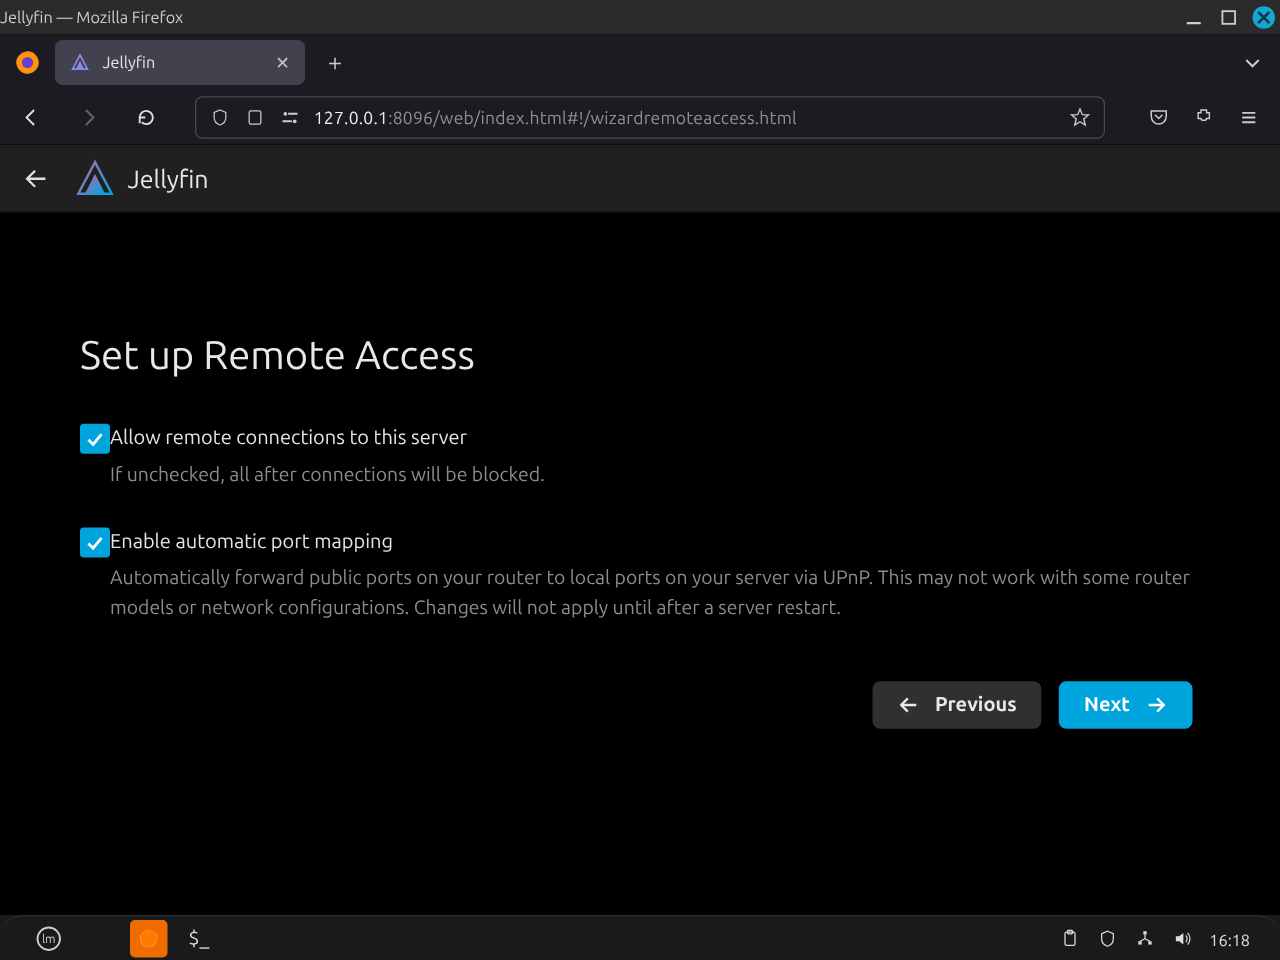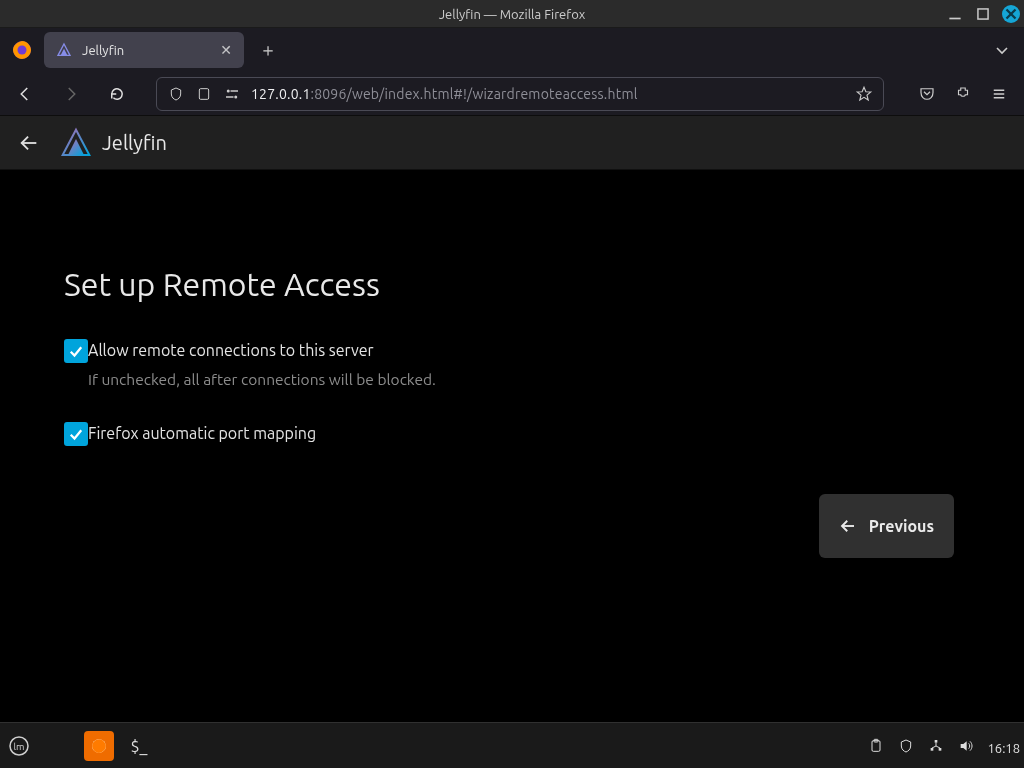--- a/index.html
+++ b/index.html
@@ -2,21 +2,21 @@
 <html><head>
 <meta charset="utf-8">
 <style>
   * { box-sizing: border-box; margin: 0; padding: 0; font-family: "Ubuntu", "Noto Sans", "Segoe UI", Arial, sans-serif; }
   html, body { width: 1024px; height: 768px; overflow: hidden; background: #1a1a1a; }
   body { display: flex; flex-direction: column; color: #ddd; }
 
   
   .titlebar {
     height: 28px; background: #2b2b2b; display: flex; align-items: center;
-    justify-content: center; position: relative; font-size: 13px; color: #ccc;
+    position: relative; font-size: 13px; color: #ccc;
     border-bottom: 1px solid #1a1a1a;
   }
   .titlebar .win-ctl {
     position: absolute; right: 4px; top: 0; height: 28px; display: flex; align-items: center; gap: 10px;
   }
   .titlebar .win-ctl span { width: 18px; height: 18px; display:flex; align-items:center; justify-content:center; color:#ccc; }
   .titlebar .win-close { background:#15a6d6; border-radius:50%; color:#0b3b4a; }
 
   
   .tabstrip {
@@ -70,30 +70,30 @@
     display:flex; align-items:center; justify-content:center; flex-shrink:0; margin-top:1px;
   }
   .chk svg { width:18px; height:18px; }
   .opt-label { font-size:16px; color:#e4e4e4; line-height:1.6; }
   .opt-help  { font-size:15.5px; color:#8c8c8c; line-height:1.5; margin-top:4px; }
 
   .wizard-buttons {
     display:flex; justify-content:flex-end; gap:14px; max-width:890px; margin-top: 48px;
   }
   .btn {
-    height:64px; padding:0 20px; border:none; border-radius:6px; font-size:16px; font-weight:700;
+    height:38px; padding:0 20px; border:none; border-radius:6px; font-size:16px; font-weight:700;
     display:flex; align-items:center; gap:12px; cursor:pointer;
   }
   .btn-prev { background:#303030; color:#eaeaea; }
   .btn-next { background:#00a4dc; color:#fff; }
 
   
   .taskbar {
-    height:46px; background:#1a1a1a; border-top:1px solid #303030; display:flex; align-items:center;
-    padding:0 4px; gap:10px;
+    height:36px; background:#1a1a1a; border-top:1px solid #303030; display:flex; align-items:center;
+    padding:0 24px; gap:10px;border-radius:18px;
   }
   .taskbar .slot { width:30px; height:30px; display:flex; align-items:center; justify-content:center; border-radius:4px; }
   .slot.ff { background:#ef6c00; border-radius:4px; position:relative; }
   .slot.ff svg { width:20px; height:20px; }
   .taskbar-space { flex:1; }
   .tray { display:flex; align-items:flex-end; gap:12px; }
   .tray .tic { width:18px; height:18px; display:flex; align-items:center; justify-content:center; color:#ddd; }
   .clock { font-size:13px; color:#e0e0e0; }
 
   svg { display:block; }
@@ -256,34 +256,44 @@
     </div>
   </div>
 
   <div class="opt">
     <div class="chk">
       <svg viewBox="0 0 24 24">
           <polyline points="5,13 10,18 19,7" fill="none" stroke="#fff" stroke-width="3"></polyline>
         </svg>
     </div>
     <div>
-      <div class="opt-label">Firefox automatic port mapping</div>
+      <div class="opt-label">Enable automatic port mapping</div>
+      <div class="opt-help">Automatically forward public ports on your router to local ports on your server via UPnP. This may not work with some router models or network configurations. Changes will not apply until after a server restart.</div>
     </div>
   </div>
 
   <div class="wizard-buttons">
     <button class="btn btn-prev">
       <span>
         <svg viewBox="0 0 24 24" width="18" height="18">
             <line x1="4" y1="12" x2="20" y2="12" stroke="#eaeaea" stroke-width="2.5"></line>
             <polyline points="11,5 4,12 11,19" fill="none" stroke="#eaeaea" stroke-width="2.5"></polyline>
           </svg>
       </span>
       <span>Previous</span>
     </button>
+    <button class="btn btn-next">
+      <span>Next</span>
+      <span>
+        <svg viewBox="0 0 24 24" width="18" height="18">
+            <line x1="4" y1="12" x2="20" y2="12" stroke="#fff" stroke-width="2.5"></line>
+            <polyline points="13,5 20,12 13,19" fill="none" stroke="#fff" stroke-width="2.5"></polyline>
+          </svg>
+      </span>
+    </button>
   </div>
 </div>
 
 <div class="taskbar">
   <div class="slot">
     <svg viewBox="0 0 32 32" width="24" height="24">
         <circle cx="16" cy="16" r="12" fill="none" stroke="#cfcfcf" stroke-width="2"></circle>
         <text x="16" y="21" text-anchor="middle" font-size="13" fill="#cfcfcf" font-family="monospace">lm</text>
       </svg>
   </div>

